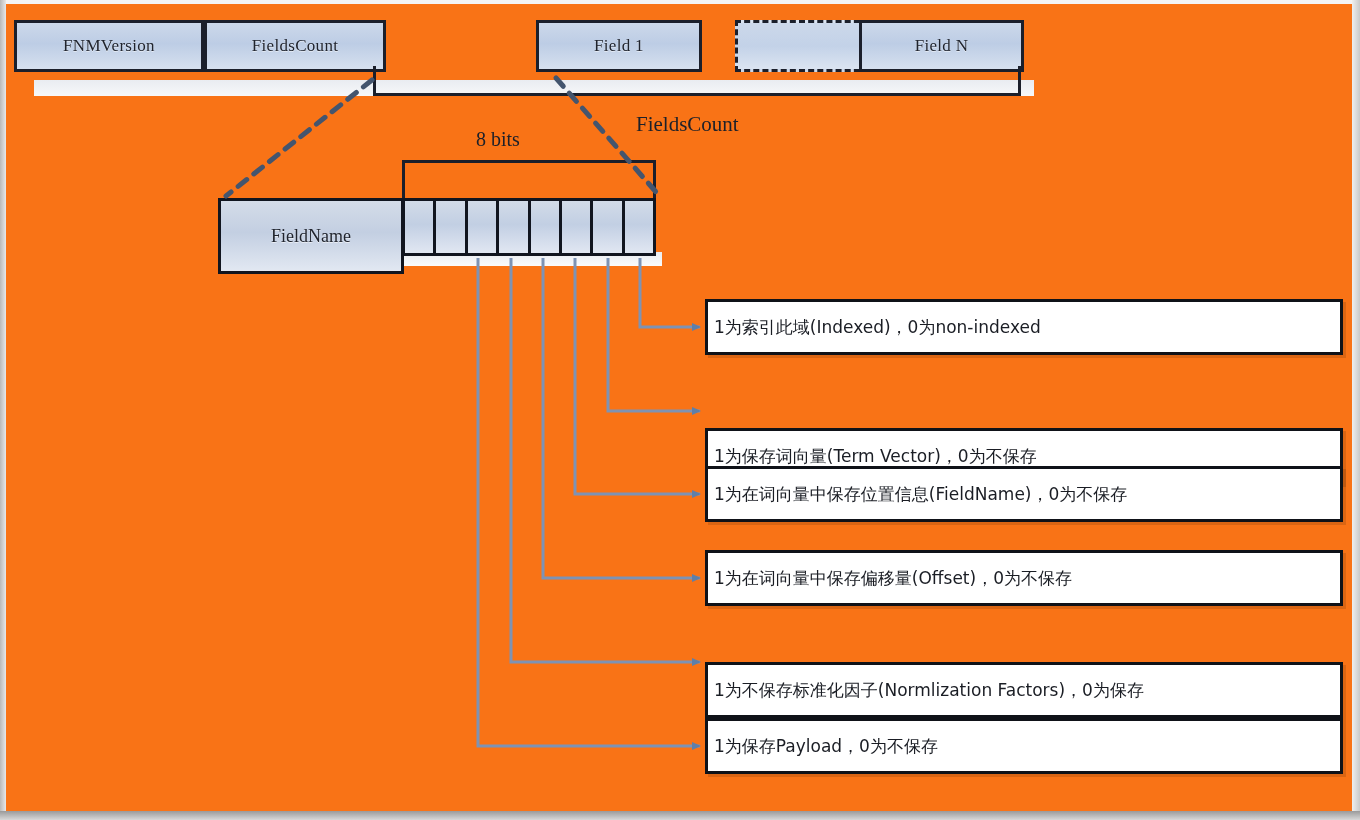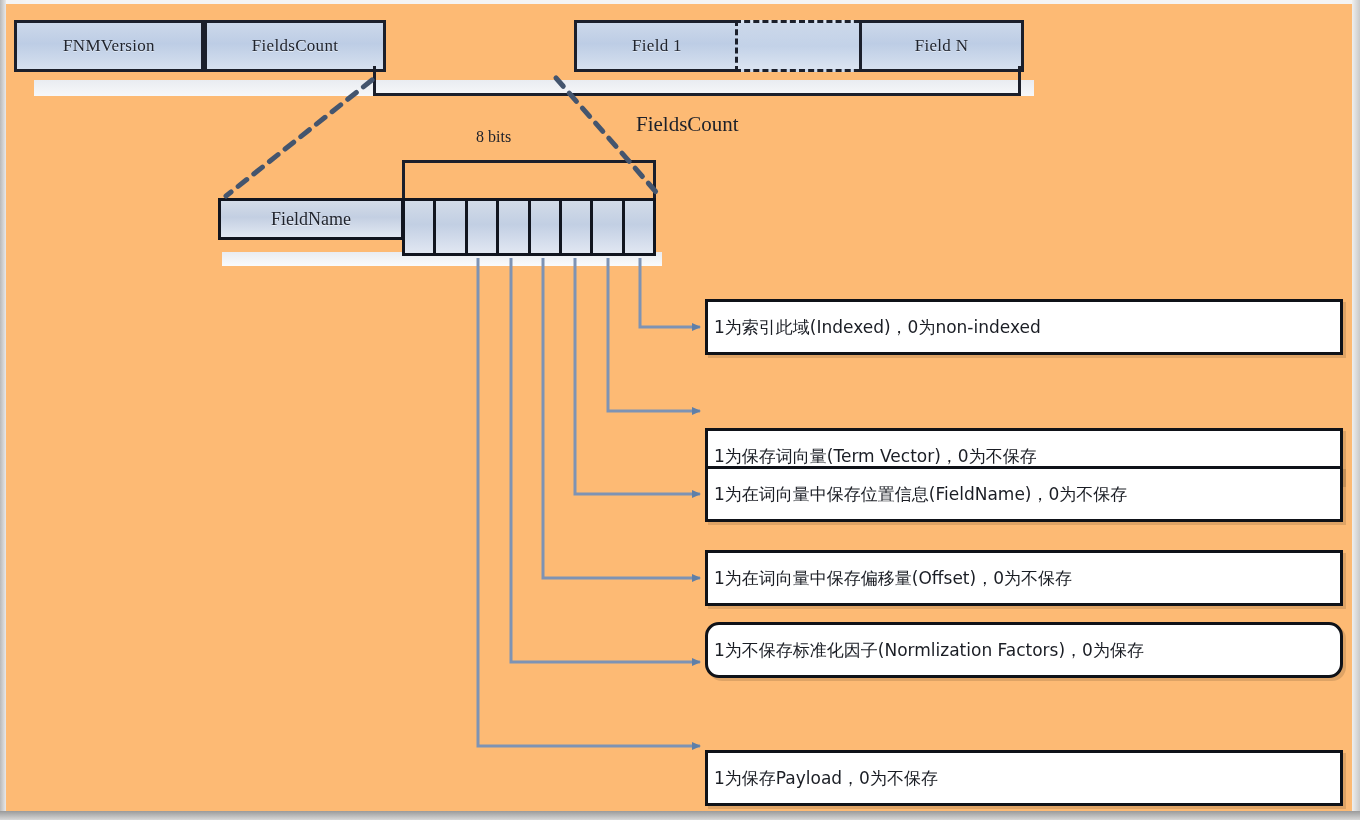--- a/index.html
+++ b/index.html
@@ -6,21 +6,21 @@
   html,body{margin:0;padding:0;}
   body{
     width:1360px;height:820px;
     background:#ffffff;
     font-family:"Liberation Serif", serif;
     overflow:hidden;
     position:relative;
   }
   #canvas{
     position:absolute;left:0;top:0;width:1360px;height:820px;
-    background:#fdba74;
+    background:#f97316;
     text-decoration:underline;
   }
   
   .frame-left{position:absolute;left:0;top:0;width:6px;height:820px;
       background:linear-gradient(to right,#b9b9b9,#e8e8e8);}
   .frame-right{position:absolute;right:0;top:0;width:8px;height:820px;
       background:linear-gradient(to left,#c9c9c9,#efefef);}
   .frame-bottom{position:absolute;left:0;bottom:0;width:1360px;height:9px;
       background:linear-gradient(to bottom,#9a9a9a,#d8d8d8);}
   .frame-top{position:absolute;left:0;top:0;width:1360px;height:4px;
@@ -47,34 +47,34 @@
   
   .bracket{
     position:absolute;left:373px;top:66px;width:648px;height:30px;
     border:3px solid #1b1f2b;border-top:none;box-sizing:border-box;
     background:transparent;
   }
   .lbl-fieldscount{
     position:absolute;left:636px;top:112px;font-size:21px;color:#1c202a;
   }
   .lbl-8bits{
-    position:absolute;left:476px;top:128px;font-size:16px;color:#1c202a;
+    position:absolute;left:476px;top:128px;font-size:20px;color:#1c202a;
   }
 
   
   .bracket8{
     position:absolute;left:402px;top:160px;width:254px;height:40px;
     border:3px solid #1b1f2b;border-bottom:none;box-sizing:border-box;
   }
 
   
   .fn-shadow{position:absolute;left:222px;top:252px;width:440px;height:14px;
       background:linear-gradient(to bottom,#e9ecf1,#fafbfc);}
   .fieldname-box{
-    position:absolute;left:218px;top:198px;width:186px;height:42px;
+    position:absolute;left:218px;top:198px;width:186px;height:76px;
     border:3px solid #11151f;box-sizing:border-box;
     background:linear-gradient(to bottom,#d4dce8 0%,#c3cfe2 45%,#e2e8f2 100%);
     display:flex;align-items:center;justify-content:center;
     font-size:18px;color:#20242e;text-shadow:0 1px 0 rgba(255,255,255,.6);
   }
   .bits-row{
     position:absolute;left:402px;top:198px;width:254px;height:58px;
     border:3px solid #11151f;box-sizing:border-box;
     display:flex;
     background:linear-gradient(to bottom,#d2dbe8 0%,#c2cfe3 45%,#e1e7f2 100%);
@@ -115,21 +115,21 @@
 
     <div class="cell" style="left:0px;width:190px;">
       <span>FNMVersion</span>
     </div>
 
     <div class="cell" style="left:190px;width:182px;">
       <span>FieldsCount</span>
     </div>
 
 
-    <div class="cell" style="left:560px;width:166px;">
+    <div class="cell" style="left:522px;width:166px;">
       <span>Field 1</span>
     </div>
 
     <div class="cell dotted" style="left:721px;width:134px;">
       <span></span>
     </div>
 
     <div class="cell" style="left:845px;width:165px;">
       <span>Field N</span>
     </div>
@@ -187,20 +187,20 @@
   </div>
   <div class="desc" style="top:383px;margin-top:45px;">
     <span>1为保存词向量(Term Vector)，0为不保存</span>
   </div>
   <div class="desc" style="top:466px;">
     <span>1为在词向量中保存位置信息(FieldName)，0为不保存</span>
   </div>
   <div class="desc" style="top:550px;">
     <span>1为在词向量中保存偏移量(Offset)，0为不保存</span>
   </div>
-  <div class="desc" style="top:622px;border-radius:14px;">
+  <div class="desc" style="top:662px;">
     <span>1为不保存标准化因子(Normlization Factors)，0为保存</span>
   </div>
-  <div class="desc" style="top:718px;margin-top:32px;">
+  <div class="desc" style="top:718px;">
     <span>1为保存Payload，0为不保存</span>
   </div>
 
 </div>
 
 </body></html>

